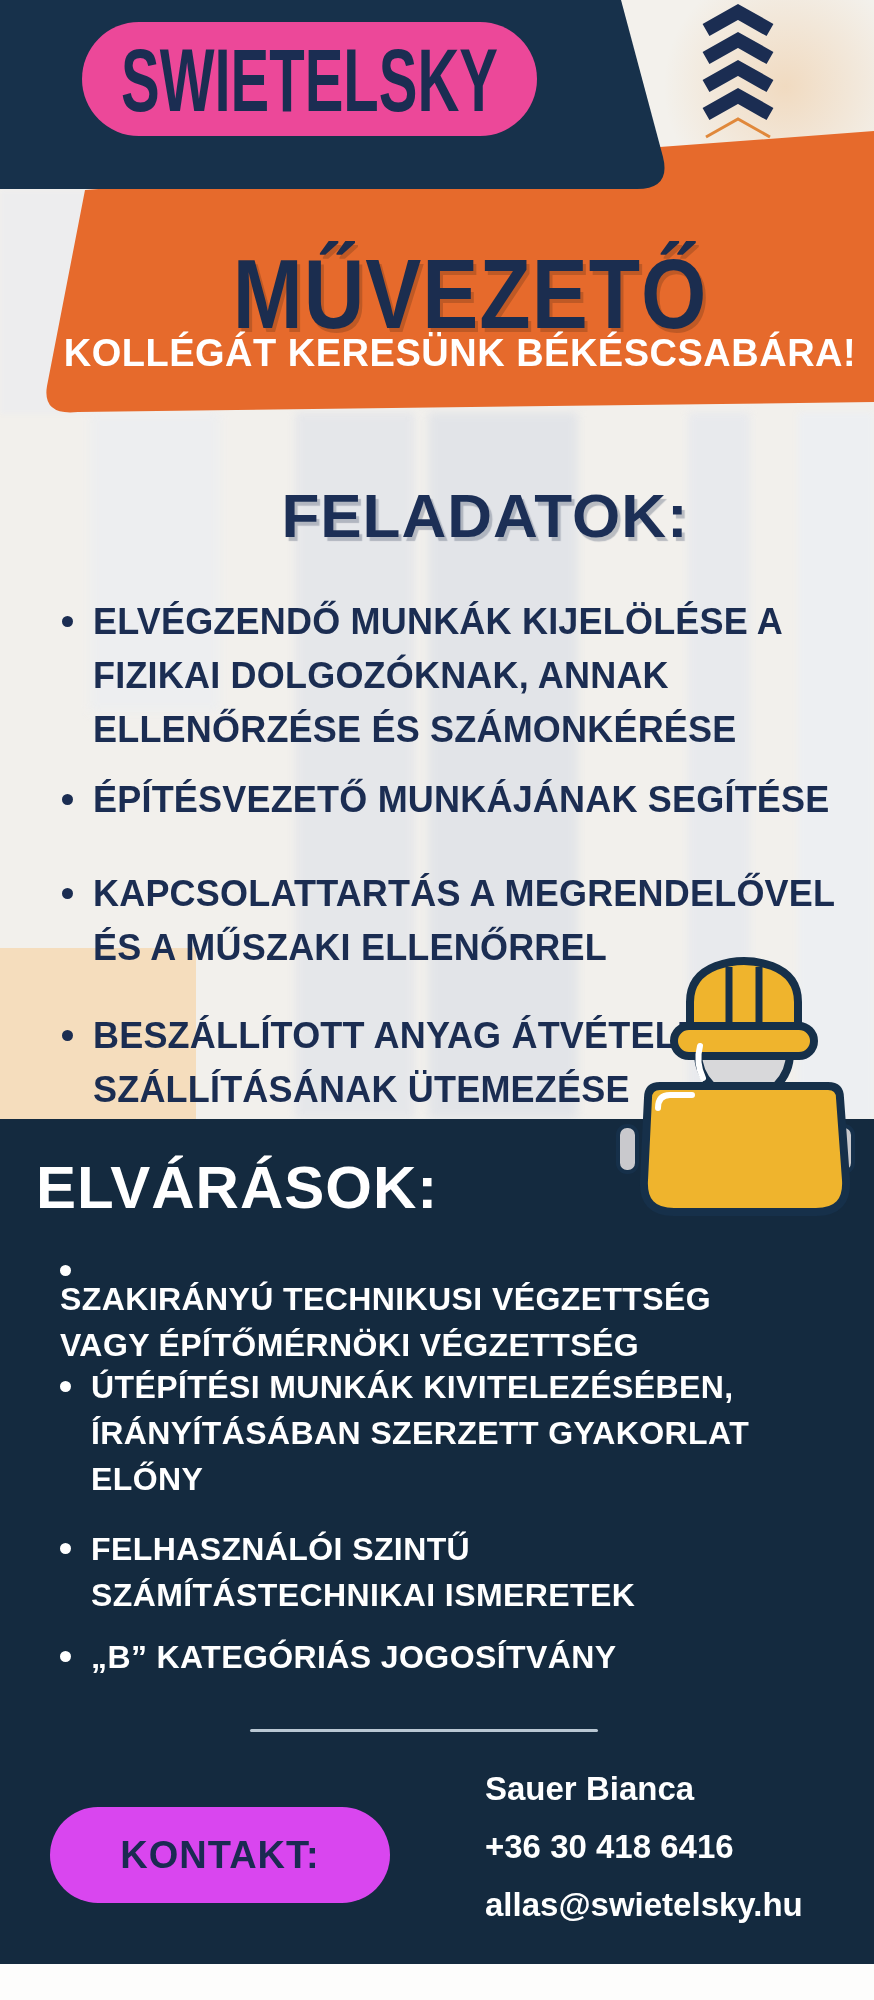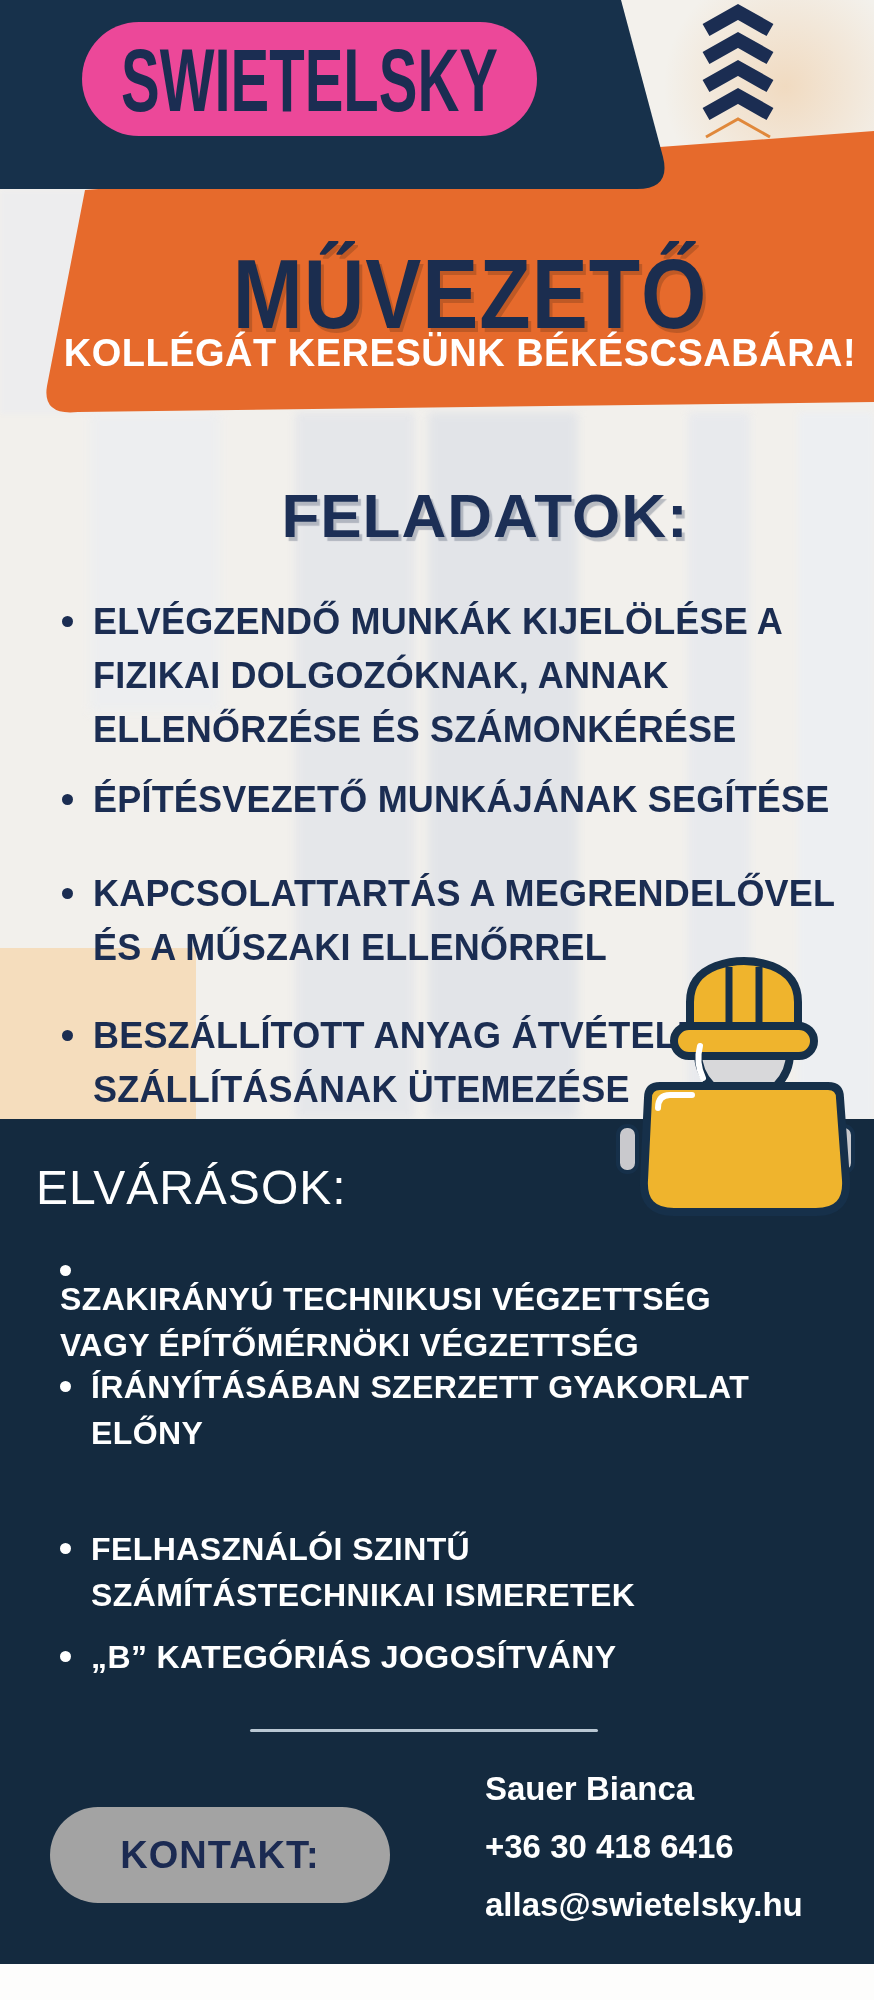--- a/index.html
+++ b/index.html
@@ -55,31 +55,31 @@
   .bullet-dot{flex:0 0 auto;border-radius:50%;}
   .light-item{left:62px;width:780px;}
   .light-item .bullet-dot{width:11px;height:11px;background:#1b2d52;margin:21px 20px 0 0;}
   .light-item .bullet-lines{font-size:36px;line-height:54px;font-weight:700;color:#1b2d52;letter-spacing:.2px;}
   .t1{top:595px;} .t2{top:773px;} .t3{top:867px;} .t4{top:1009px;}
 
   
   .navy-section{left:0;top:1119px;width:874px;height:845px;background:#142a3f;z-index:1;}
   .req-heading{
     left:36px;top:1152px;width:600px;line-height:72px;z-index:2;
-    font-size:48px;font-weight:400;color:#ffffff;letter-spacing:1px;
+    font-size:60px;font-weight:700;color:#ffffff;letter-spacing:1px;
   }
   .navy-item{left:60px;width:780px;z-index:2;}
   .navy-item .bullet-dot{width:11px;height:11px;background:#ffffff;margin:17px 20px 0 0;}
   .navy-item .bullet-lines{font-size:32px;line-height:46px;font-weight:700;color:#ffffff;letter-spacing:.4px;}
   .r1{top:1248px;flex-direction:column;} .r2{top:1364px;} .r3{top:1526px;} .r4{top:1634px;}
 
   .divider{left:250px;top:1729px;width:348px;height:3px;background:#b9c7d3;border-radius:2px;z-index:2;}
 
   .kontakt-button{
-    left:50px;top:1807px;width:340px;height:96px;border-radius:48px;background:#a3a3a3;z-index:2;
+    left:50px;top:1807px;width:340px;height:96px;border-radius:48px;background:#d946ef;z-index:2;
     display:flex;align-items:center;justify-content:center;
     font-size:38px;font-weight:700;color:#1b2a52;letter-spacing:1px;cursor:pointer;
   }
   .contact-line{left:485px;width:380px;line-height:42px;z-index:2;
     font-size:33px;font-weight:700;color:#ffffff;white-space:nowrap;}
   .c-name{top:1768px;} .c-phone{top:1826px;} .c-email{top:1884px;}
 
   .bottom-strip{left:0;top:1964px;width:874px;height:36px;background:#fdfdfc;z-index:2;}
 
   .worker-svg{left:598px;top:948px;z-index:3;}
@@ -166,20 +166,21 @@
 <div class="abs bullet-item navy-item r1">
   <span class="bullet-dot"></span>
   <div class="bullet-lines">
     <div>SZAKIRÁNYÚ TECHNIKUSI VÉGZETTSÉG</div>
     <div>VAGY ÉPÍTŐMÉRNÖKI VÉGZETTSÉG</div>
   </div>
 </div>
 <div class="abs bullet-item navy-item r2">
   <span class="bullet-dot"></span>
   <div class="bullet-lines">
+    <div>ÚTÉPÍTÉSI MUNKÁK KIVITELEZÉSÉBEN,</div>
     <div>ÍRÁNYÍTÁSÁBAN SZERZETT GYAKORLAT</div>
     <div>ELŐNY</div>
   </div>
 </div>
 <div class="abs bullet-item navy-item r3">
   <span class="bullet-dot"></span>
   <div class="bullet-lines">
     <div>FELHASZNÁLÓI SZINTŰ</div>
     <div>SZÁMÍTÁSTECHNIKAI ISMERETEK</div>
   </div>

